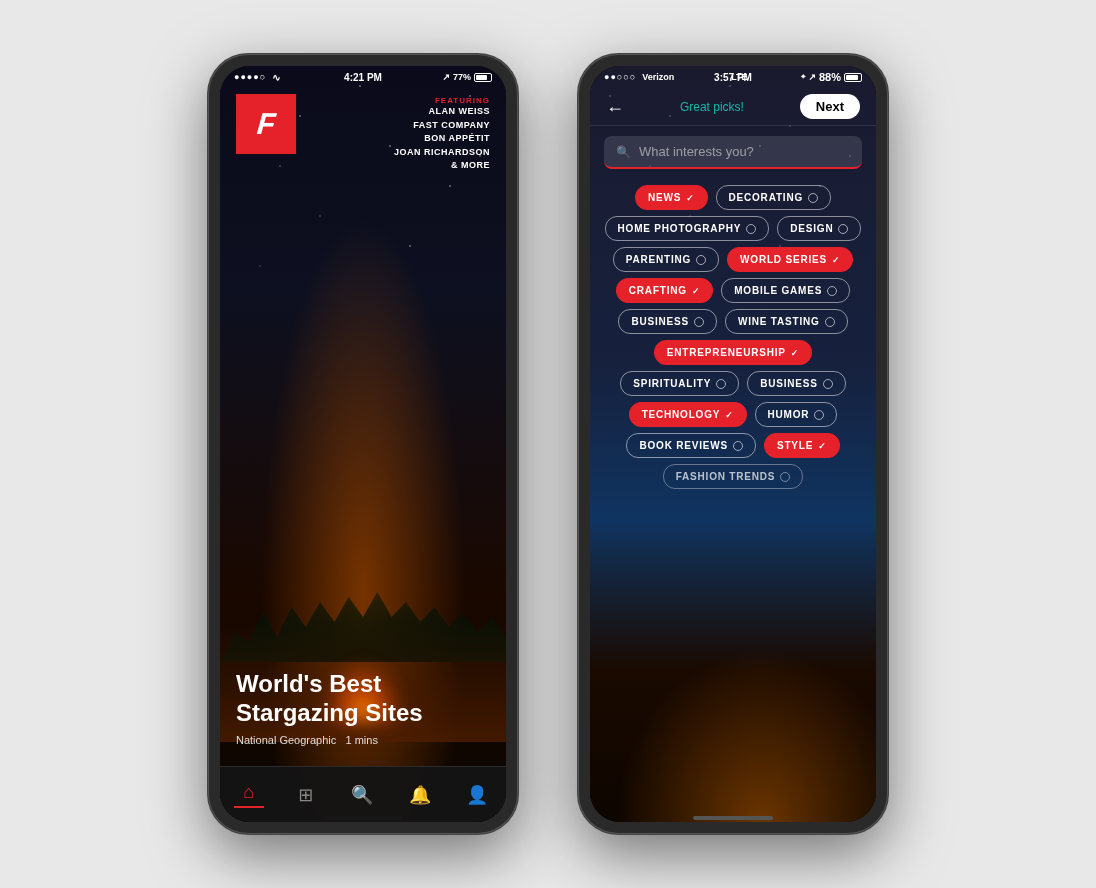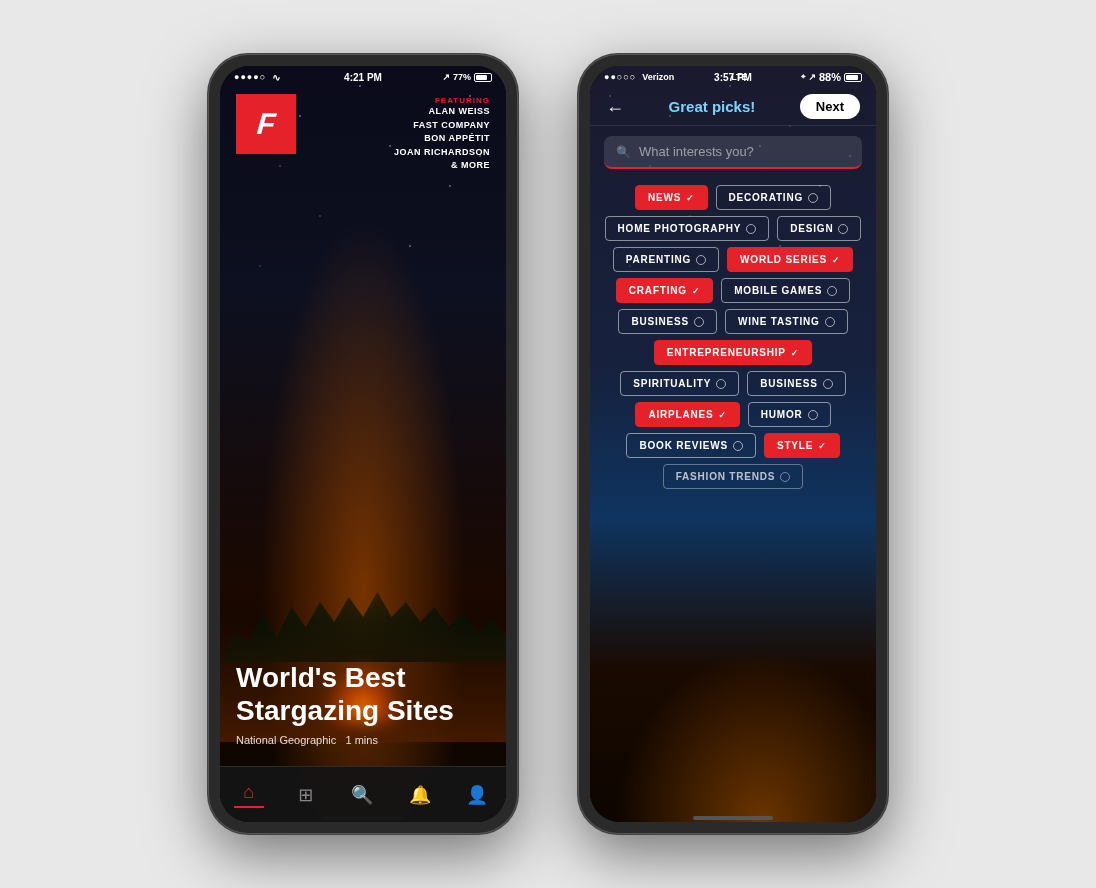--- a/index.html
+++ b/index.html
@@ -168,21 +168,21 @@
     }
     .phone1-content {
       position: absolute;
       bottom: 60px;
       left: 0; right: 0;
       z-index: 10;
       padding: 16px;
     }
     .article-title {
       color: #fff;
-      font-size: 28px;
+      font-size: 24px;
       font-weight: 800;
       line-height: 1.2;
       margin-bottom: 6px;
     }
     .article-meta {
       color: rgba(255,255,255,0.85);
       font-size: 11px;
       font-weight: 500;
     }
     
@@ -276,23 +276,23 @@
       justify-content: space-between;
       padding: 6px 16px;
       border-bottom: 1px solid rgba(255,255,255,0.1);
     }
     .back-arrow {
       color: #fff;
       font-size: 18px;
       cursor: pointer;
     }
     .header-title {
-      color: #7dd3fc;
-      font-size: 15px;
-      font-weight: 700;
+      color: #14b8a6;
+      font-size: 12px;
+      font-weight: 400;
     }
     .next-btn {
       background: #fff;
       color: #000;
       border: none;
       border-radius: 20px;
       padding: 5px 16px;
       font-size: 13px;
       font-weight: 600;
       cursor: pointer;
@@ -326,21 +326,21 @@
       display: flex;
       gap: 8px;
       justify-content: center;
       flex-wrap: nowrap;
     }
     .tag {
       display: flex;
       align-items: center;
       gap: 5px;
       padding: 6px 12px;
-      border-radius: 4px;
+      border-radius: 12px;
       font-size: 10px;
       font-weight: 700;
       letter-spacing: 0.8px;
       cursor: pointer;
       white-space: nowrap;
     }
     .tag.selected {
       background: #e5212a;
       color: #fff;
       border: 1.5px solid #e5212a;
@@ -542,21 +542,21 @@
             <span class="tag-circle"></span>
           </div>
           <div class="tag unselected">
             <span>BUSINESS</span>
             <span class="tag-circle"></span>
           </div>
         </div>
 
         <div class="tags-row">
           <div class="tag selected">
-            <span>AIRPLANES</span>
+            <span>TECHNOLOGY</span>
             <span class="tag-check">✓</span>
           </div>
           <div class="tag unselected">
             <span>HUMOR</span>
             <span class="tag-circle"></span>
           </div>
         </div>
 
         <div class="tags-row">
           <div class="tag unselected">

